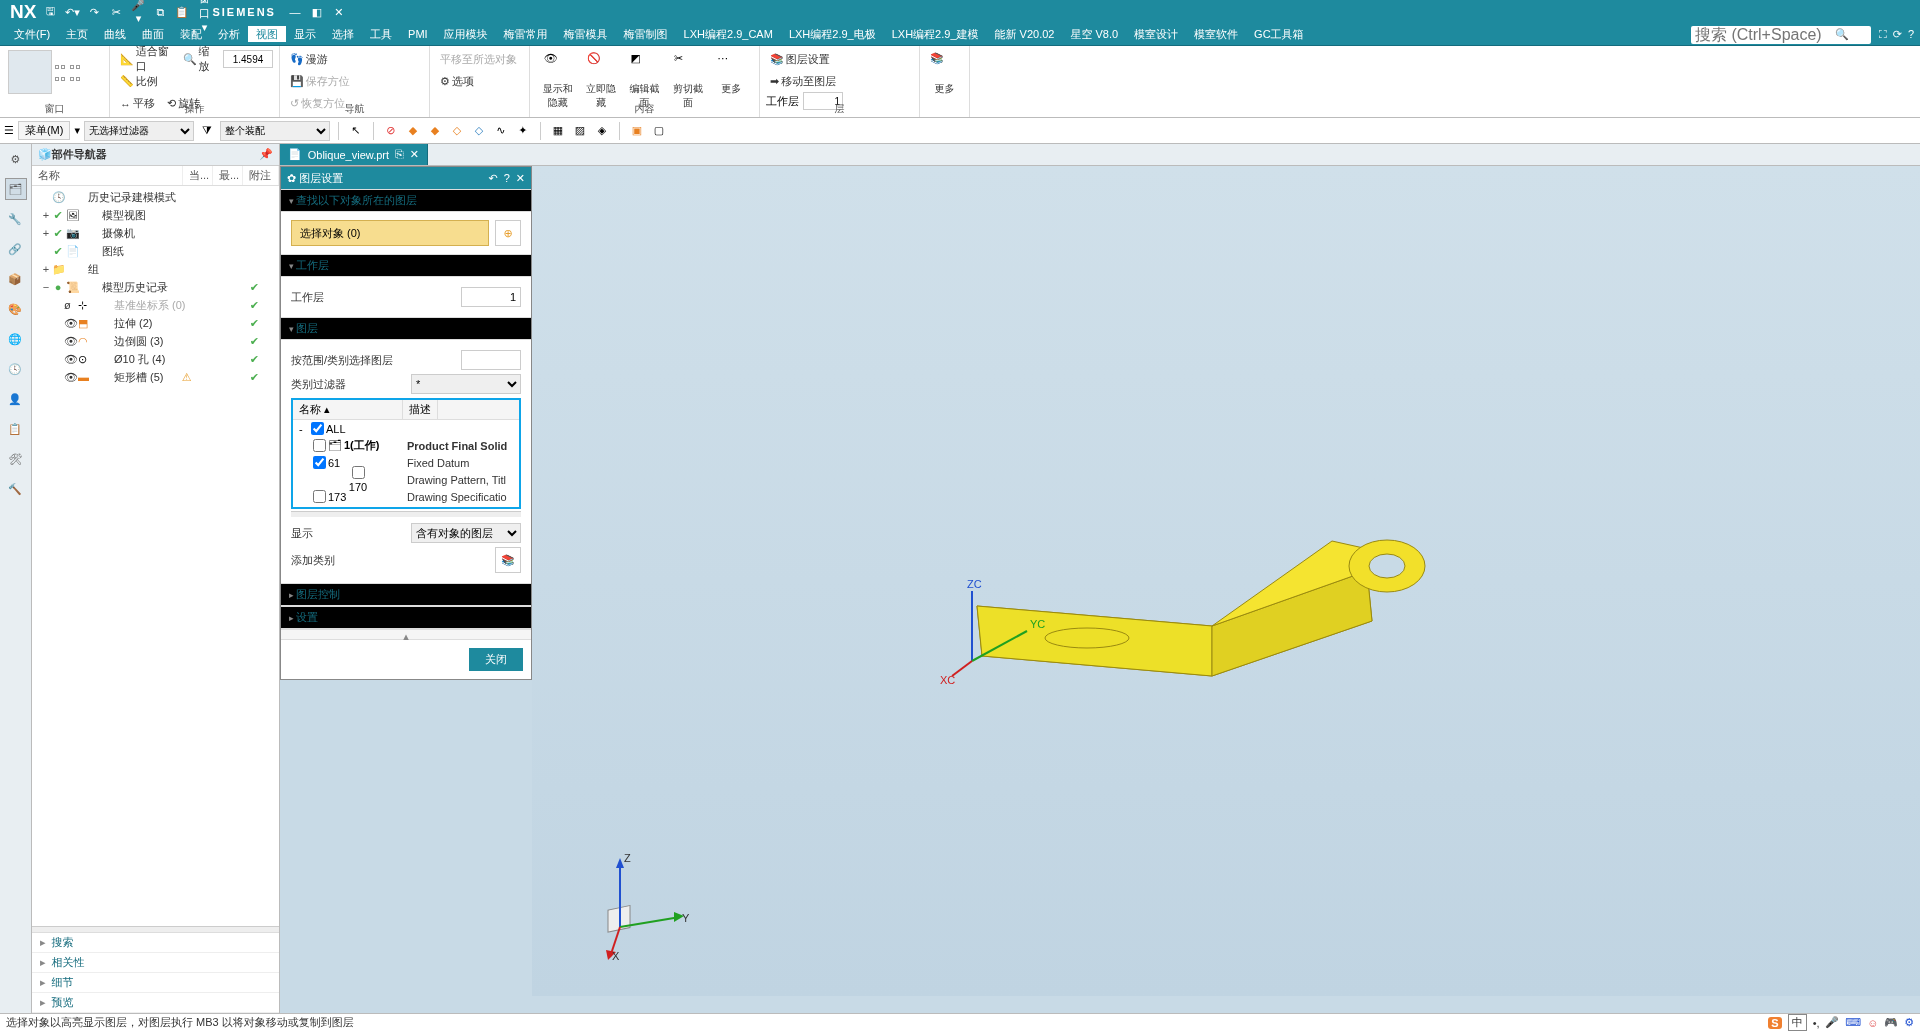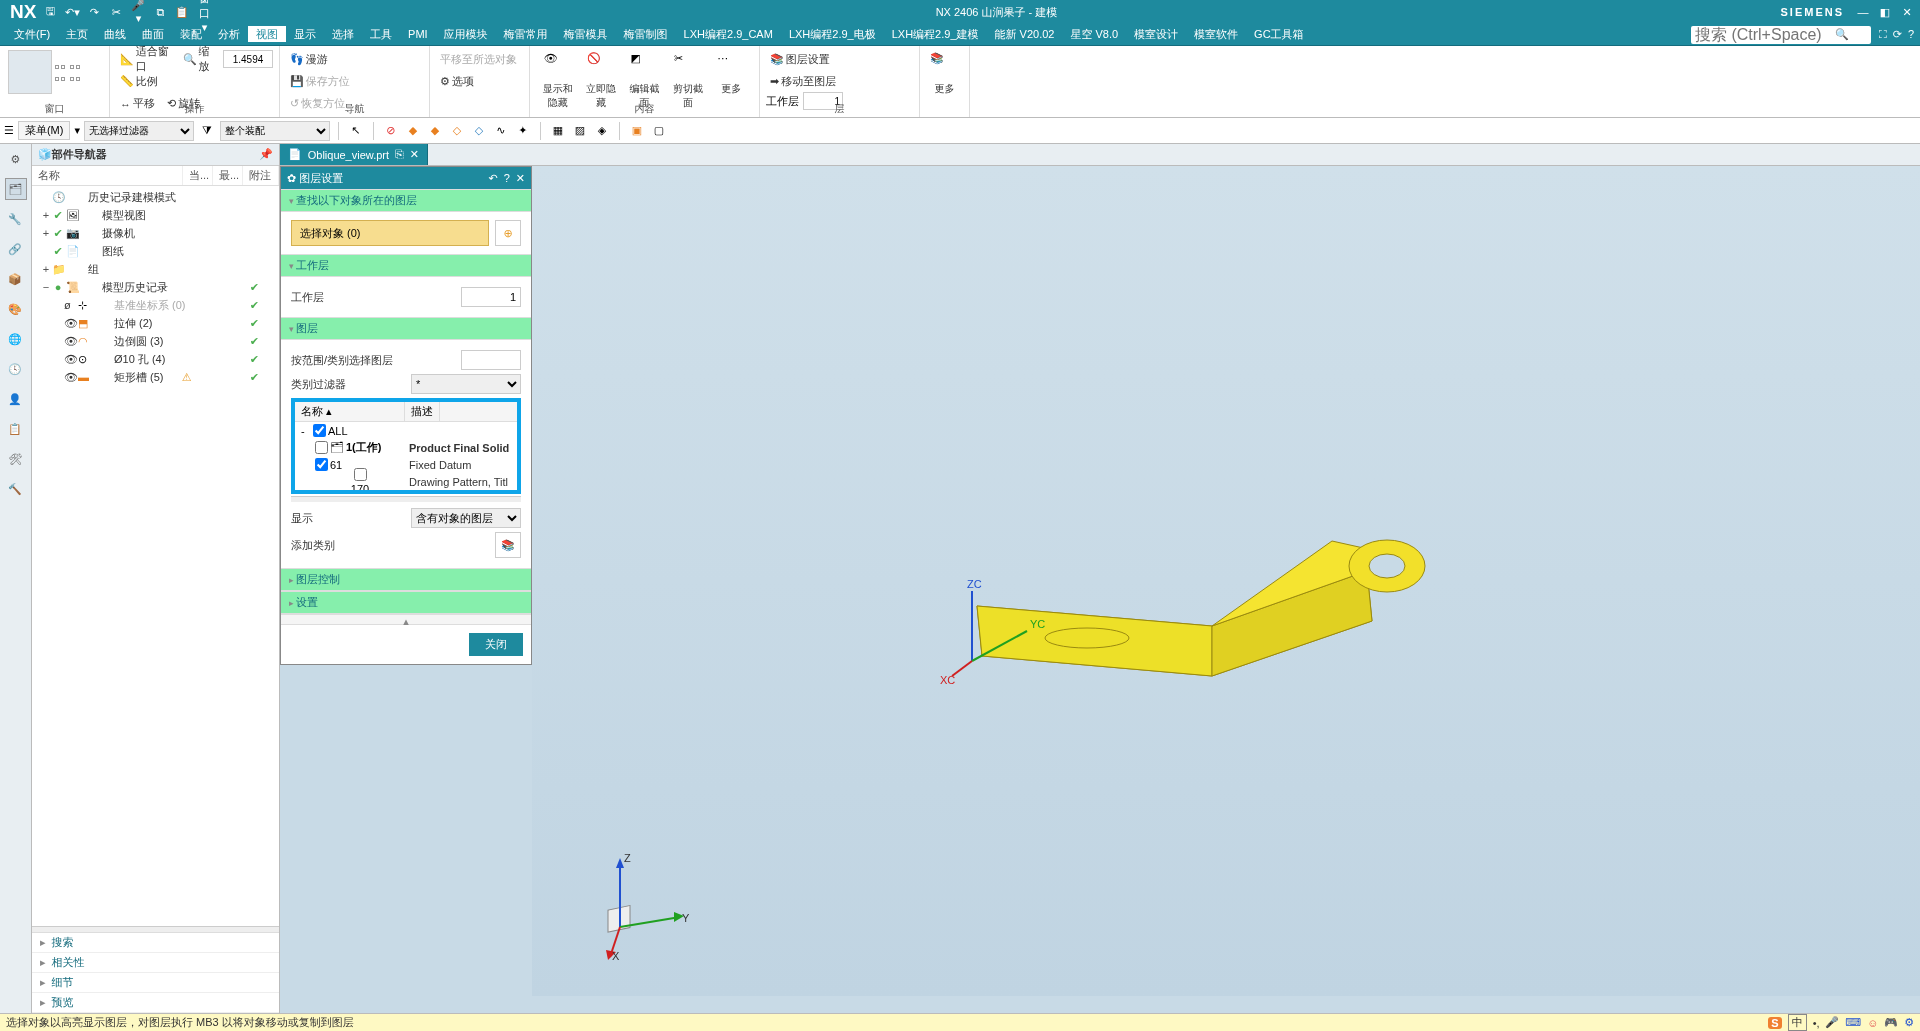--- a/index.html
+++ b/index.html
@@ -81,48 +81,48 @@
 
 .tabbar { height: 22px; background: #e8eef2; display: flex; border-bottom: 1px solid #bbb; }
 .tab { background: #1e8a9e; color: white; padding: 2px 8px; display: flex; align-items: center; gap: 6px; font-size: 10px; border-right: 1px solid #146b7d; }
 .tab .close { cursor: pointer; }
 
 
 .layer-dialog { width: 252px; background: #fff; border: 1px solid #888; position: relative; }
 .layer-dialog .dlg-title { height: 22px; background: #1e8a9e; color: white; display: flex; align-items: center; padding: 0 6px; font-size: 11px; }
 .layer-dialog .dlg-title .dlg-icons { margin-left: auto; display: flex; gap: 6px; }
 .layer-dialog .dlg-title .dlg-icons span { cursor: pointer; }
-.layer-dialog .section-hdr { background: #86efac; color: #146b7d; padding: 3px 8px; border-top: 1px solid #ddd; border-bottom: 1px solid #ddd; cursor: pointer; }
+.layer-dialog .section-hdr { background: #000000; color: #146b7d; padding: 3px 8px; border-top: 1px solid #ddd; border-bottom: 1px solid #ddd; cursor: pointer; }
 .layer-dialog .section-hdr::before { content: "▾ "; color: #888; font-size: 9px; }
 .layer-dialog .section-hdr.collapsed::before { content: "▸ "; }
 .layer-dialog .section-body { padding: 6px 10px; }
 .layer-dialog .sel-row { background: #f7dd8f; border: 1px solid #d4b050; height: 26px; display: flex; align-items: center; padding: 0 8px; margin: 4px 6px; }
 .layer-dialog .target-btn { width: 26px; height: 26px; border: 1px solid #ccc; margin-right: 6px; display: flex; align-items: center; justify-content: center; cursor: pointer; }
 .layer-dialog .form-row { display: flex; align-items: center; margin: 4px 0; }
 .layer-dialog .form-row label { flex: 1; color: #333; }
 .layer-dialog .form-row input[type=text] { width: 60px; height: 20px; border: 1px solid #ccc; text-align: right; padding-right: 4px; }
 .layer-dialog .form-row select { width: 110px; height: 20px; border: 1px solid #ccc; }
-.layer-tree { border: 4px solid #0ea5e9; height: 96px; overflow: hidden; }
+.layer-tree { border: 2px solid #0ea5e9; height: 111px; overflow: hidden; }
 .layer-tree .lt-hdr { display: flex; background: #f5f5f5; border-bottom: 1px solid #ddd; font-size: 10px; }
 .layer-tree .lt-hdr div { padding: 2px 6px; border-right: 1px solid #ddd; }
 .layer-tree .lt-row { display: flex; align-items: center; height: 17px; font-size: 10px; }
 .layer-tree .lt-row .c1 { width: 110px; padding-left: 6px; display: flex; align-items: center; gap: 2px; }
 .layer-tree .lt-row .c2 { padding-left: 4px; color: #333; }
 .layer-dialog .dlg-footer { padding: 8px; text-align: right; border-top: 1px solid #ddd; }
 .layer-dialog .btn-close { background: #1e8a9e; color: white; border: none; padding: 4px 16px; cursor: pointer; }
 .layer-dialog .splitter { height: 10px; background: #f5f5f5; text-align: center; color: #888; cursor: pointer; border-top: 1px solid #ddd; }
 .stack-btn { width: 26px; height: 26px; border: 1px solid #ccc; display: flex; align-items: center; justify-content: center; cursor: pointer; margin-left: 4px; }
 
 
 .graphics { flex: 1; position: relative; background: linear-gradient(#d0e0ea, #c0d4e2); }
 .triad { position: absolute; left: 58px; bottom: 34px; }
 .watermark { position: absolute; right: 20px; bottom: 8px; color: rgba(120,120,120,0.35); font-size: 28px; font-weight: bold; letter-spacing: 2px; }
 
 
-.statusbar { height: 18px; background: #fef9c3; border-top: 1px solid #bbb; display: flex; align-items: center; padding: 0 6px; font-size: 10px; color: #333; }
+.statusbar { height: 18px; background: #ffffff; border-top: 1px solid #bbb; display: flex; align-items: center; padding: 0 6px; font-size: 10px; color: #333; }
 .statusbar .right-tools { margin-left: auto; display: flex; gap: 6px; align-items: center; }
 .statusbar .right-tools span { cursor: pointer; }
 .reg-badge { background: #f08030; color: white; border-radius: 3px; padding: 0 3px; font-weight: bold; }
 
 
 .ico-box { background: #e0e8ee; border: 1px solid #aaa; }
 .orange { color: #e88020; }
 .green { color: #4caf50; }
 .grid-ico span { display:inline-block; width:4px; height:4px; border:1px solid #999; margin:1px; }
 
@@ -142,21 +142,20 @@
   <div class="qa-icons">
     <span>🖫</span>
     <span>↶▾</span>
     <span>↷</span>
     <span>✂</span>
     <span>🎤▾</span>
     <span>⧉</span>
     <span>📋</span>
     <span>窗口▾</span>
   </div>
-  <div class="title-text">NX 2406 山涧果子 - 建模</div>
   <span class="brand">SIEMENS</span>
   <div class="win-ctrl">
     <span>—</span>
     <span>◧</span>
     <span>✕</span>
   </div>
 </div>
 
 <div class="menubar">
   <span id="menu-items-container"><span class="menu-item">文件(F)</span><span class="menu-item">主页</span><span class="menu-item">曲线</span><span class="menu-item">曲面</span><span class="menu-item">装配</span><span class="menu-item">分析</span><span class="menu-item active">视图</span><span class="menu-item">显示</span><span class="menu-item">选择</span><span class="menu-item">工具</span><span class="menu-item">PMI</span><span class="menu-item">应用模块</span><span class="menu-item">梅雷常用</span><span class="menu-item">梅雷模具</span><span class="menu-item">梅雷制图</span><span class="menu-item">LXH编程2.9_CAM</span><span class="menu-item">LXH编程2.9_电极</span><span class="menu-item">LXH编程2.9_建模</span><span class="menu-item">能新 V20.02</span><span class="menu-item">星空 V8.0</span><span class="menu-item">模室设计</span><span class="menu-item">模室软件</span><span class="menu-item">GC工具箱</span></span>

